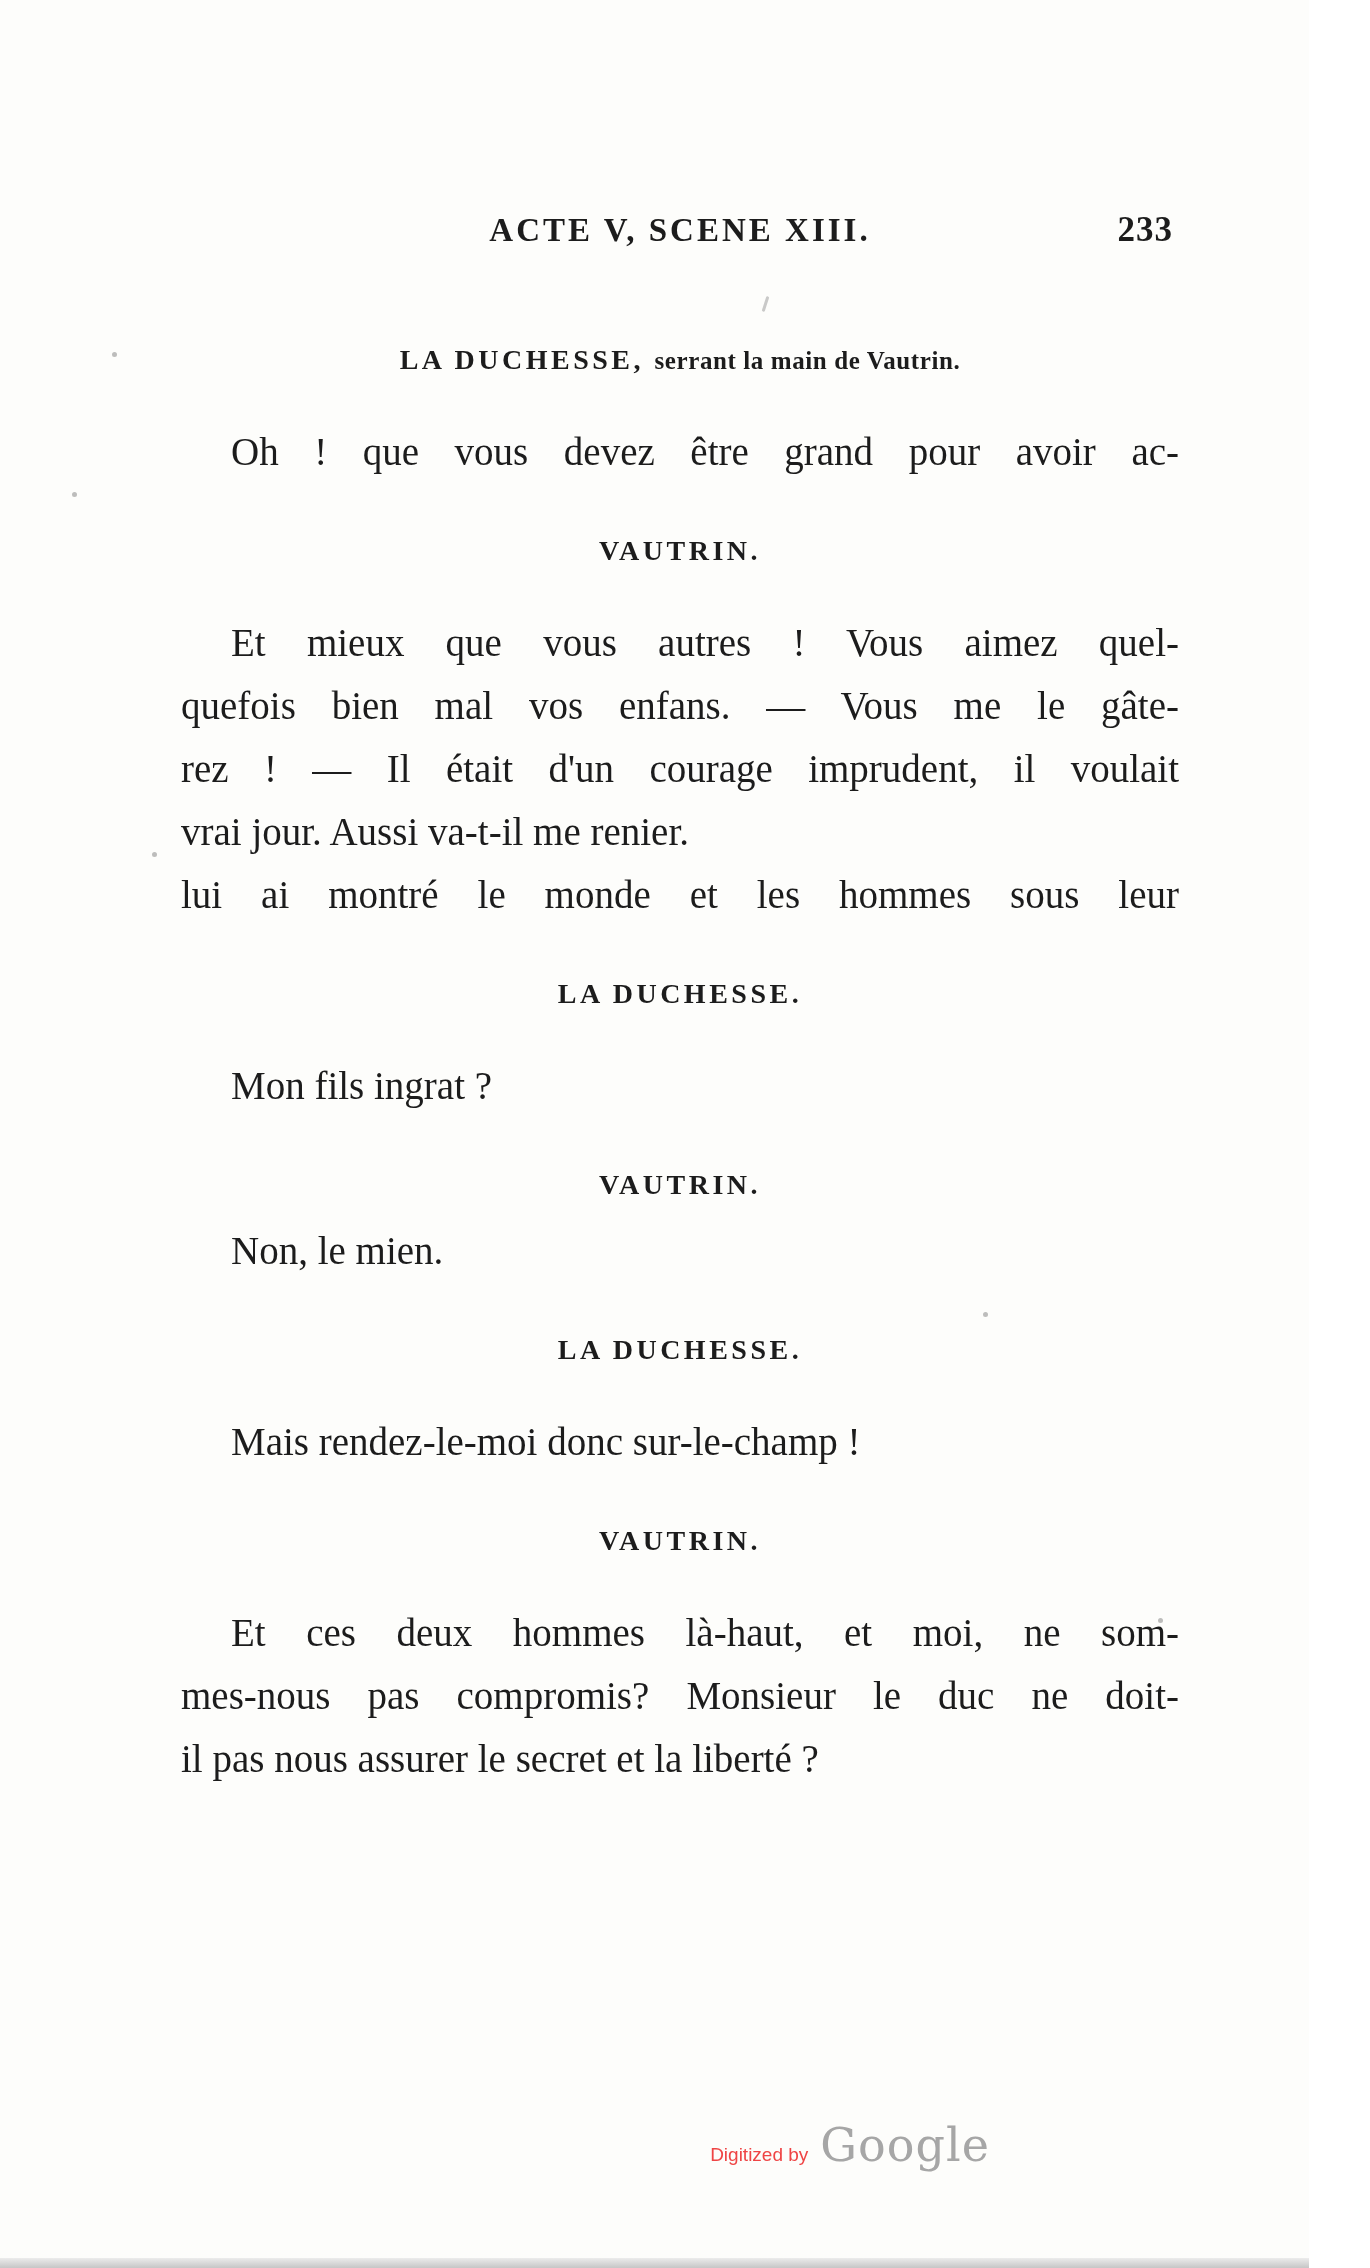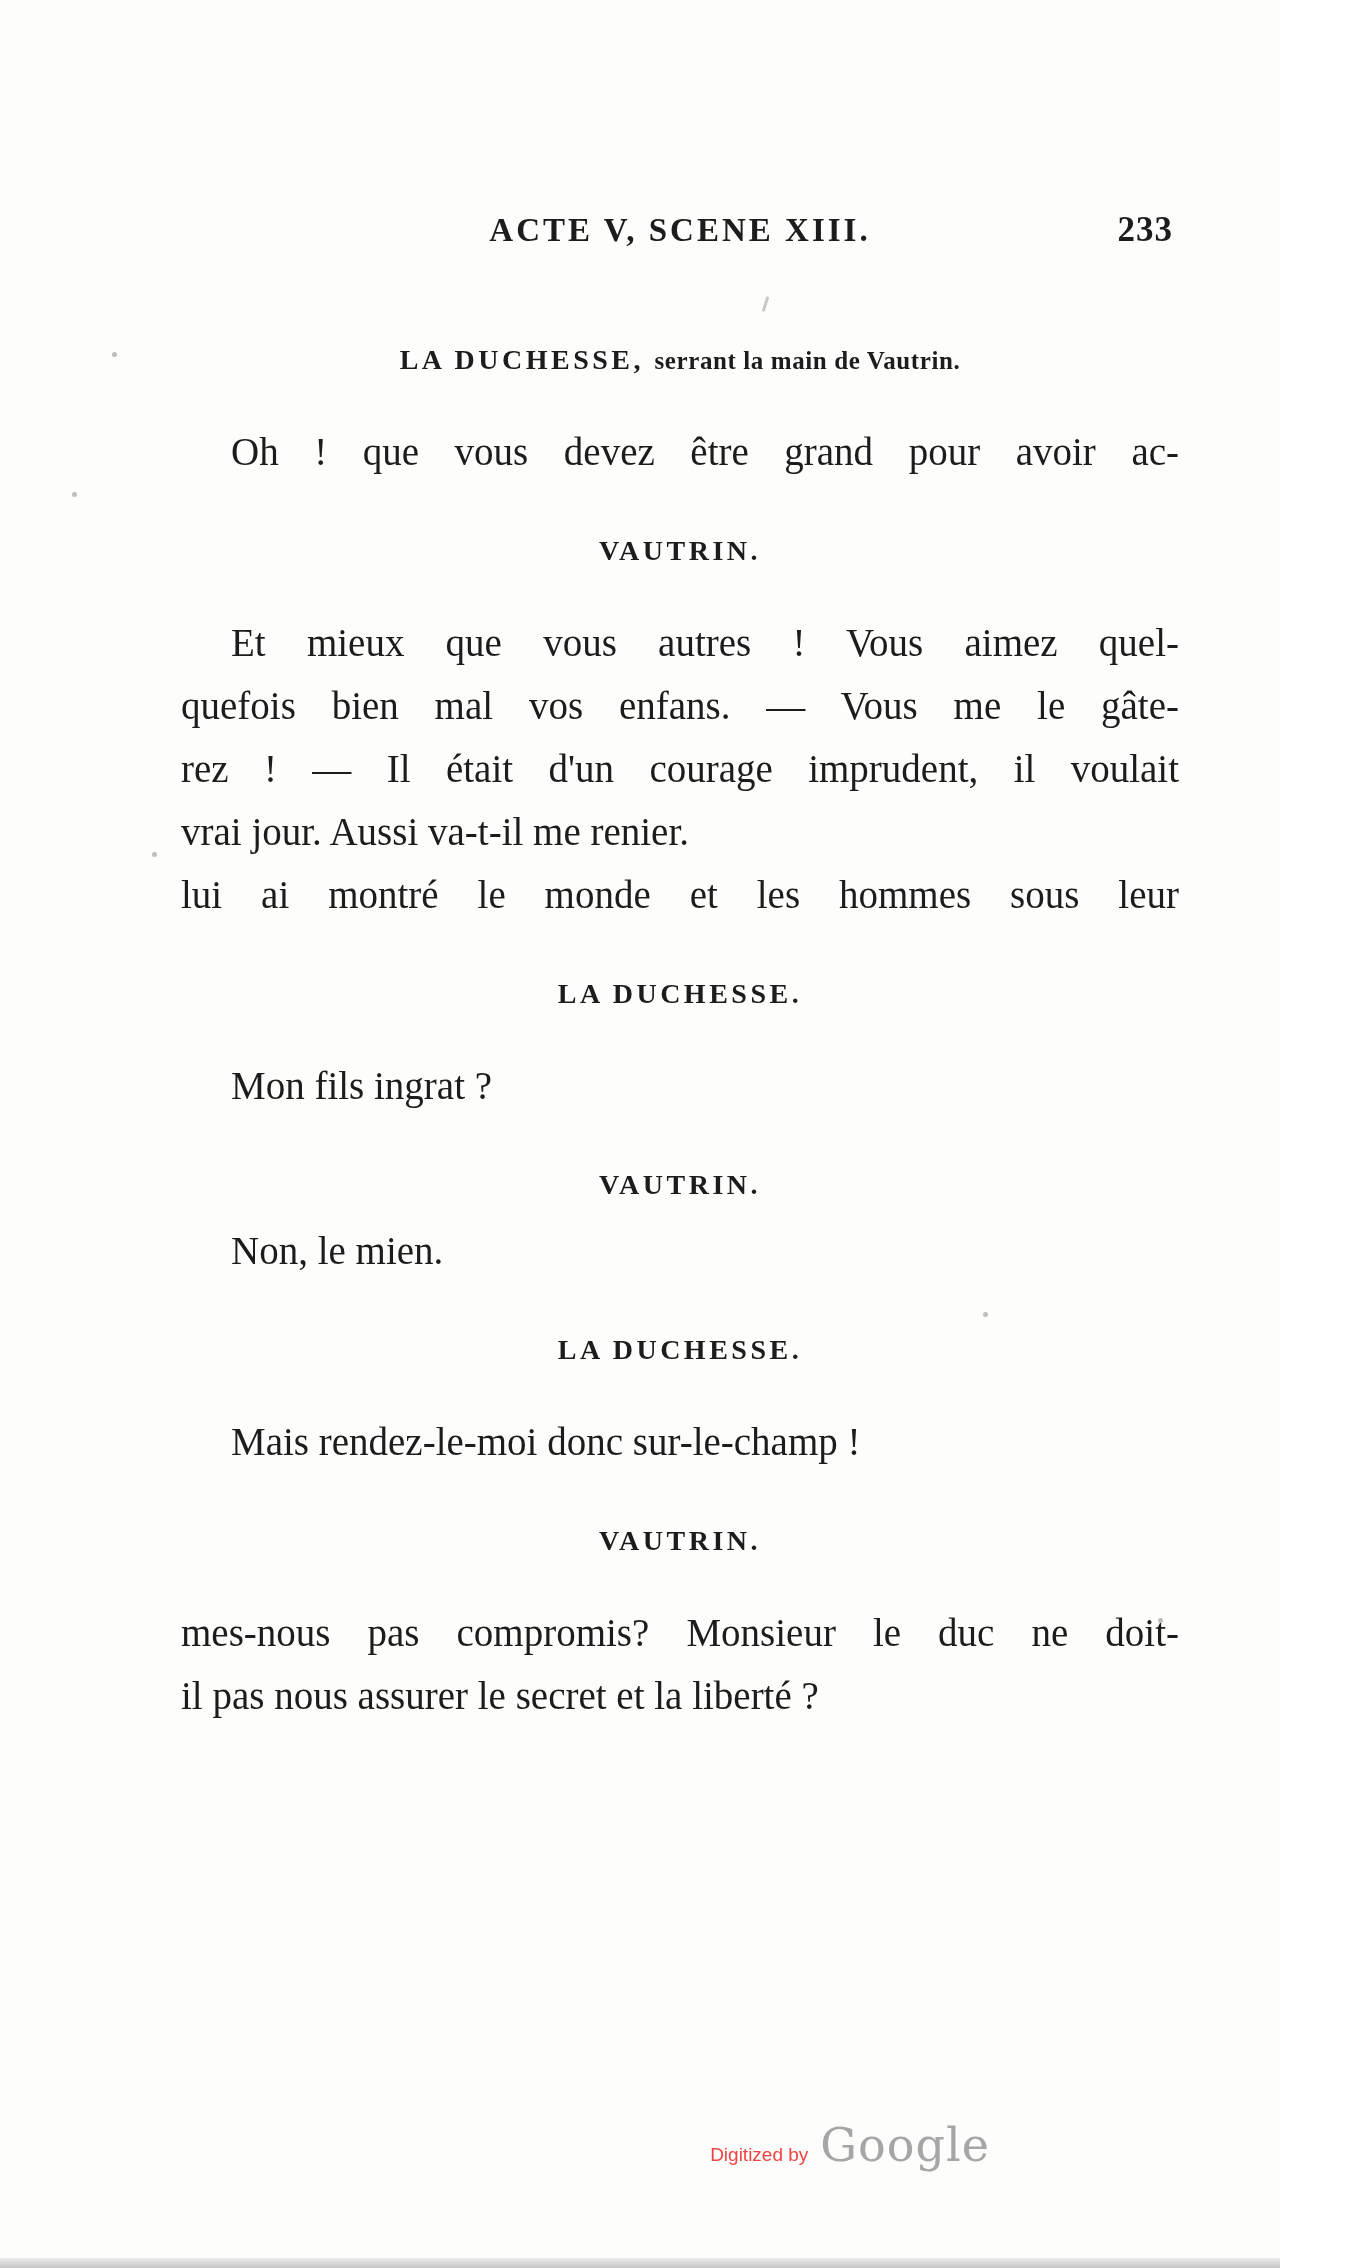--- a/index.html
+++ b/index.html
@@ -8,20 +8,21 @@
     background: #ffffff;
   }
   .page {
     position: relative;
     width: 1280px;
     height: 2268px;
     background: #fdfdfb;
     font-family: "Liberation Serif", serif;
     color: #1c1c1c;
     overflow: hidden;
+    padding-left: 29px;
   }
   .content {
     position: absolute;
     left: 181px;
     top: 212px;
     width: 998px;
   }
   .running-head {
     position: relative;
     height: 44px;
@@ -160,20 +161,21 @@
     <section class="section">
       <h3 class="speaker"><span>LA DUCHESSE.</span></h3>
       <p class="para">
         <span class="line first last">Mais rendez-le-moi donc sur-le-champ !</span>
       </p>
     </section>
 
     <section class="section">
       <h3 class="speaker"><span>VAUTRIN.</span></h3>
       <p class="para">
+        <span class="line first">Et ces deux hommes là-haut, et moi, ne som-</span>
         <span class="line">mes-nous pas compromis? Monsieur le duc ne doit-</span>
         <span class="line last">il pas nous assurer le secret et la liberté ?</span>
       </p>
     </section>
 
   </div>
 
   <span class="speck" style="left:112px; top:352px;"></span>
   <span class="speck" style="left:72px; top:492px;"></span>
   <span class="speck" style="left:152px; top:852px;"></span>

